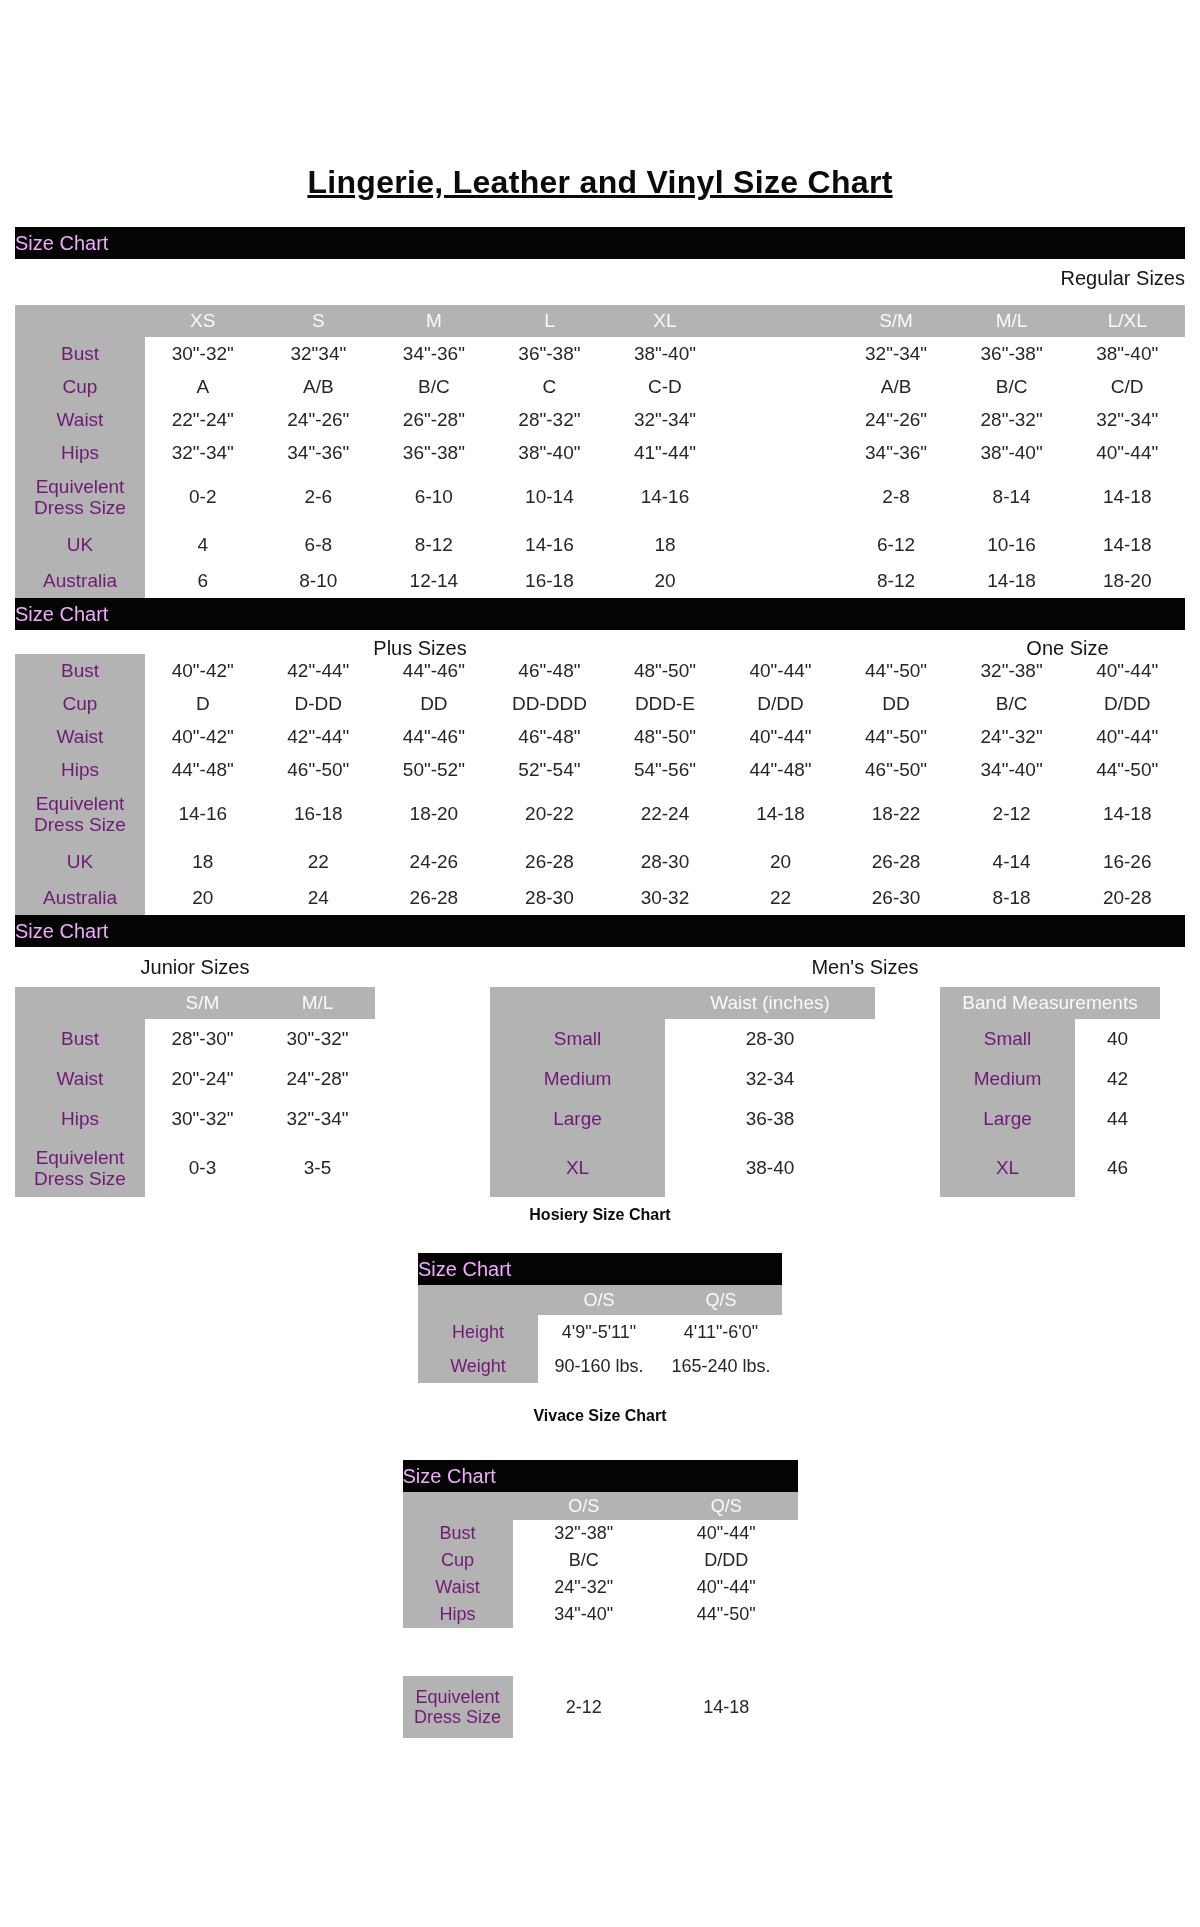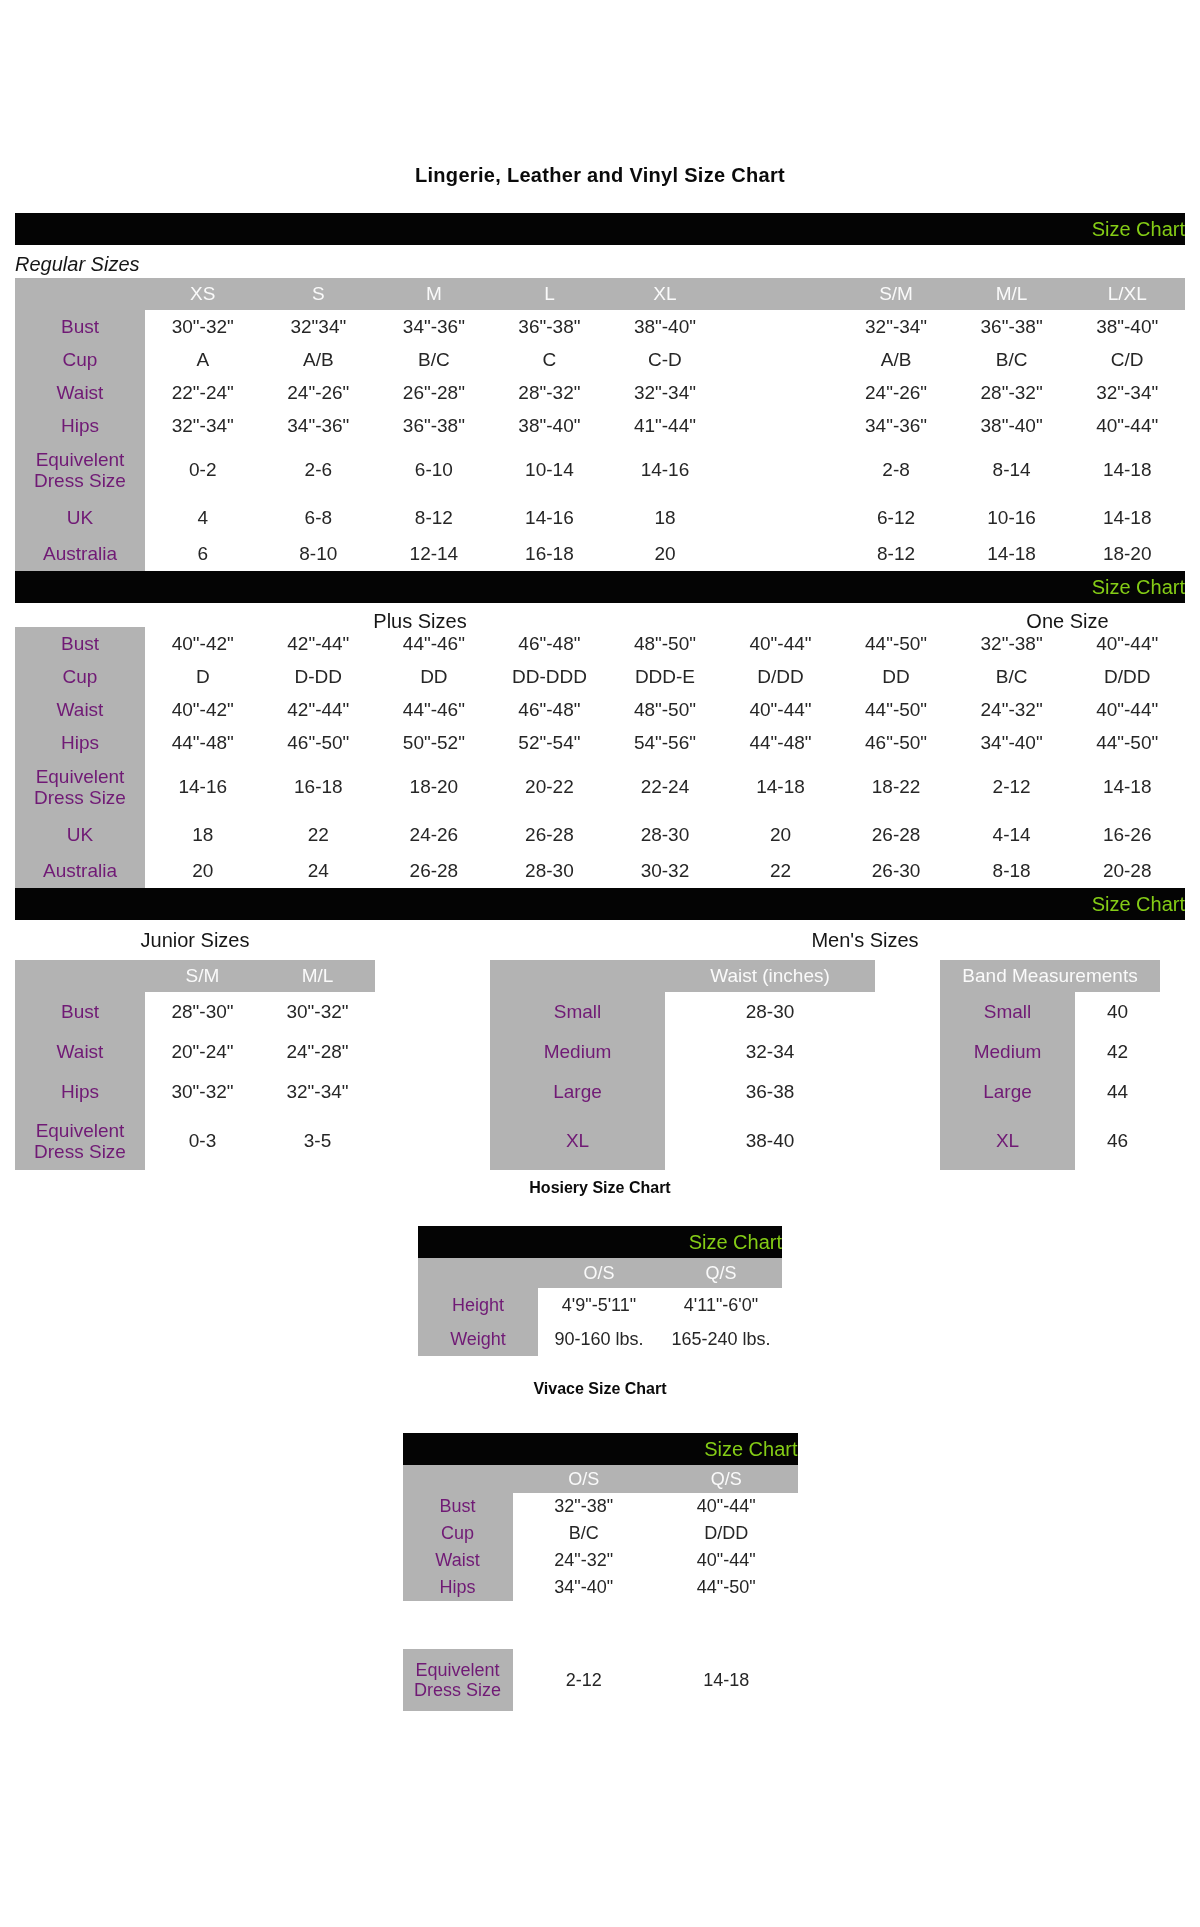--- a/index.html
+++ b/index.html
@@ -3,29 +3,29 @@
 <meta charset="utf-8">
 <style>
   * { box-sizing: border-box; }
   html,body { margin:0; padding:0; }
   body {
     width:1200px; height:1927px; background:#ffffff;
     font-family:"Liberation Sans", sans-serif; color:#222;
   }
   .content { position:relative; margin:0 15px; width:1170px; }
 
-  .page-title { padding-top:164px; font-size:20px; font-weight:700;
-    text-align:center; color:#0b0b0b; letter-spacing:0.3px; }
-
-  .bar { height:32px; line-height:32px; background:#040404; color:#84cc16;
-    font-size:20px; text-align:right; }
+  .page-title { padding-top:164px; font-size:32px; font-weight:700;
+    text-align:center; color:#0b0b0b; letter-spacing:0.3px;text-decoration:underline; }
+
+  .bar { height:32px; line-height:32px; background:#040404; color:#f0abfc;
+    font-size:20px; text-align:left; }
   .bar-top { margin-top:26px; }
 
-  .section-label { height:33px; line-height:38px; font-size:20px;
-    text-align:left; color:#161616;font-style:italic; }
+  .section-label { height:46px; line-height:38px; font-size:20px;
+    text-align:right; color:#161616; }
 
   table { border-collapse:collapse; table-layout:fixed; }
   th, td { padding:0 2px; text-align:center; vertical-align:middle; font-weight:normal; overflow:hidden; }
   .h   { background:#b3b3b3; color:#fafafa; font-size:19px; }
   .lab { background:#b3b3b3; color:#701a75; font-size:19px; line-height:1.12; }
   .val { font-size:19px; color:#262626; }
 
   .grid9 { width:1170px; }
   .grid9 tr { height:33px;padding-left:44px; }
   .grid9 tr.head { height:32px; }

